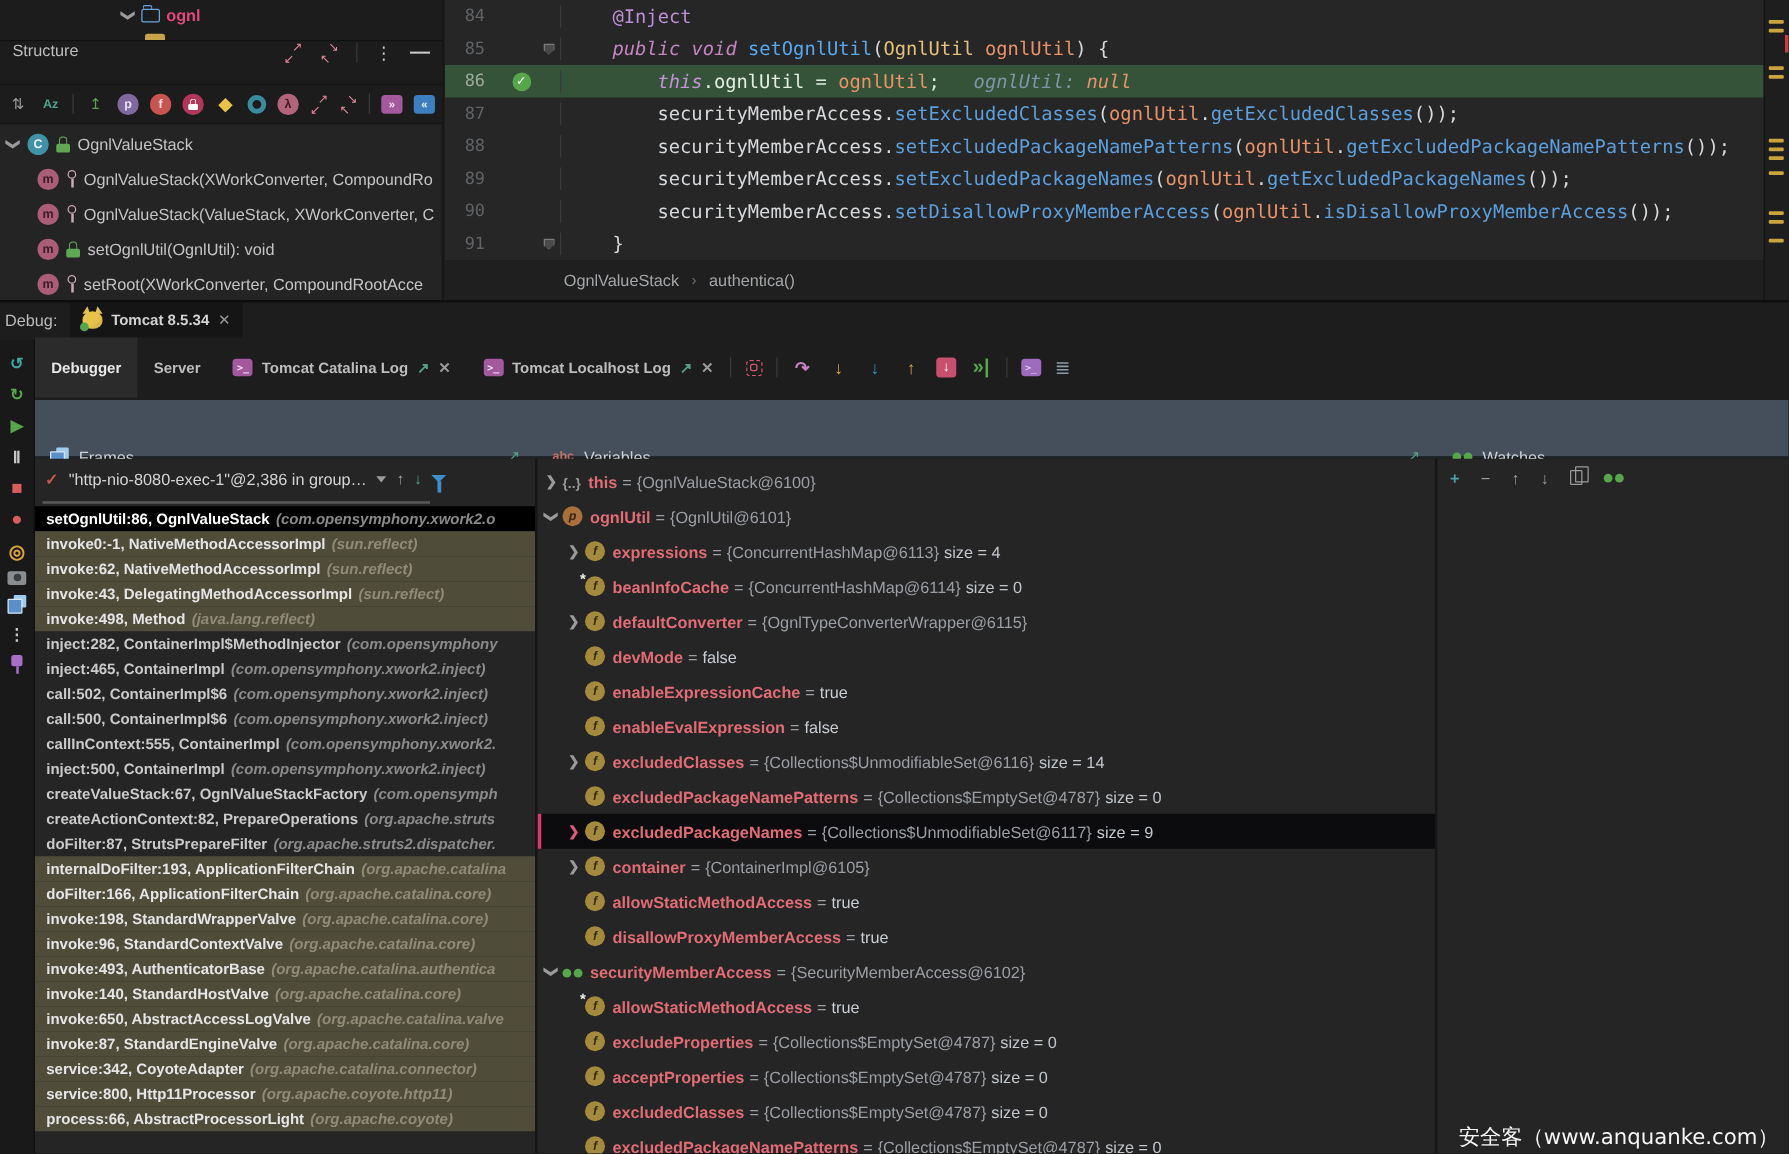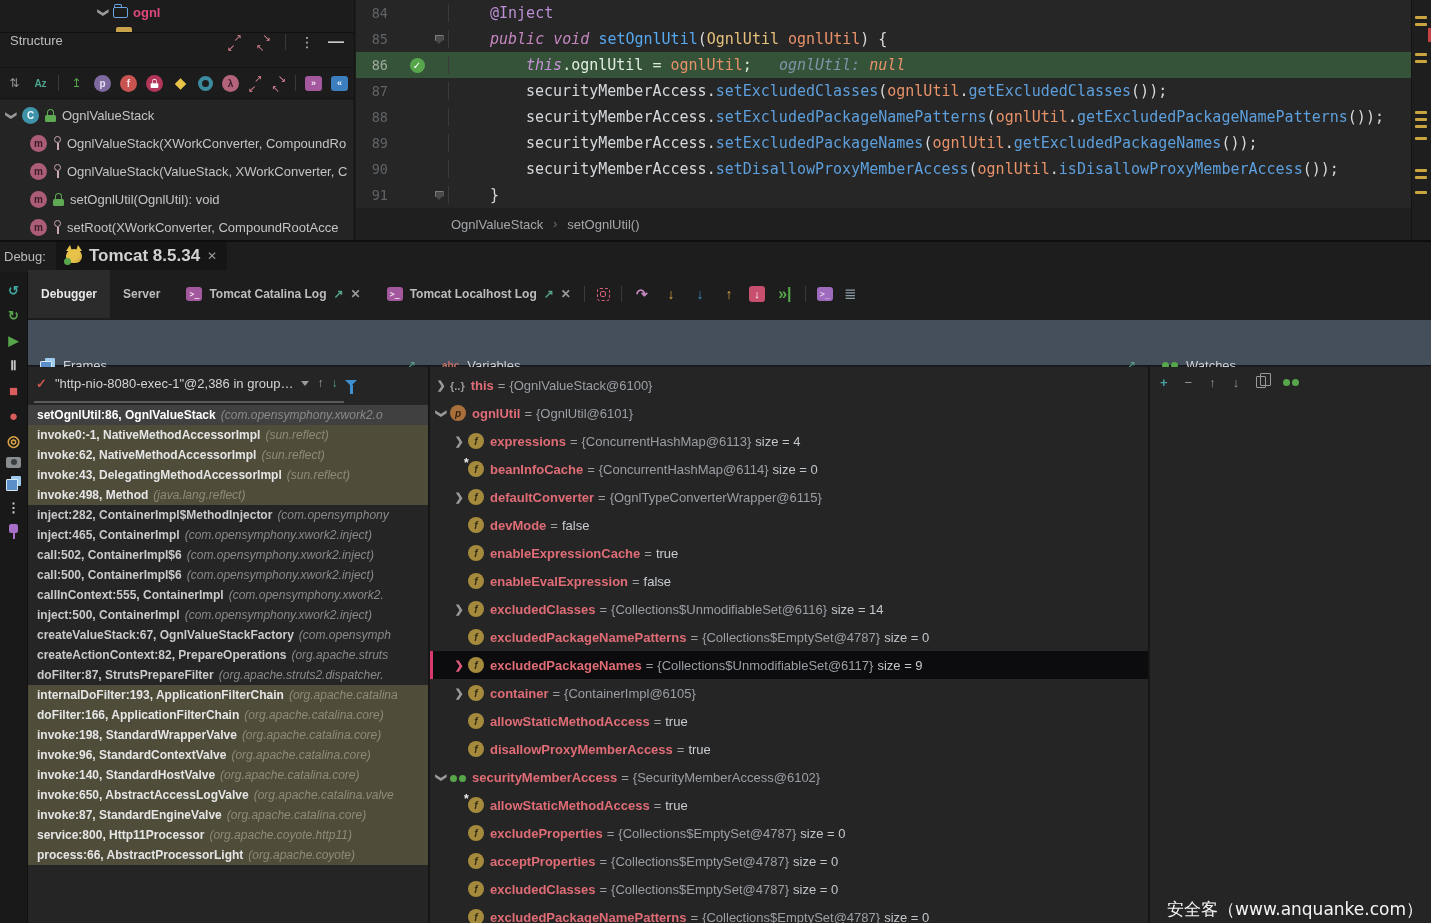--- a/index.html
+++ b/index.html
@@ -68,21 +68,21 @@
 
   #stripe { position:absolute; right:0; top:0; width:20px; height:240px; background:#1E1E1E; border-left:1px solid #141414; }
   .stripe-mark { position:absolute; right:4px; width:12px; height:3px; background:#C9A53F; border-radius:1px; }
   .stripe-err { position:absolute; right:0; width:3.5px; background:#C34043; }
 
   
   #debug { position:absolute; left:0; top:240px; width:1431px; height:683px; background:#1D1D1D; border-top:2px solid #0E0E0E; }
   #debug-row1 { height:28px; display:flex; align-items:center; }
   #debug-label { font-size:13px; color:#BBBBBB; padding:0 10px 0 4px; }
   #session-tab { height:28px; display:flex; align-items:center; gap:7px; background:#151515; padding:0 10px; }
-  #session-tab .tab-label { font-size:17px; color:#D2D2D2; font-weight:bold; }
+  #session-tab .tab-label { font-size:12px; color:#D2D2D2; font-weight:bold; }
   .xclose { color:#9A9A9A; font-size:12px; }
   .cat-ic { width:16px; height:14px; position:relative; background:linear-gradient(135deg,#E8C34A 60%,#C9A53F 100%); border-radius:50% 50% 45% 45%; }
   .cat-ic::before { content:""; position:absolute; top:-4px; left:0px; border-left:4px solid transparent; border-right:2px solid transparent; border-bottom:6px solid #E8C34A; }
   .cat-ic::after { content:""; position:absolute; top:-4px; right:0px; border-right:4px solid transparent; border-left:2px solid transparent; border-bottom:6px solid #E8C34A; }
   .cat-bug { position:absolute; left:-2px; bottom:-2px; width:7px; height:7px; background:#57A64C; border-radius:50%; }
 
   #debug-row2 { height:48px; display:flex; align-items:center; padding-left:28px; gap:0; }
   .dbg-tab { height:48px; display:flex; align-items:center; gap:7px; padding:0 13px; font-size:12px; font-weight:bold; color:#BDBDBD; }
   .dbg-tab.sel { background:#2B2B2B; color:#E8E8E8; }
   .console-ic { width:16px; height:14px; border-radius:3px; background:#A4589E; color:#F2E4F0; font-size:8px; display:flex; align-items:center; justify-content:center; font-family:"DejaVu Sans Mono",monospace; }
@@ -127,25 +127,25 @@
   .small-arrow { font-size:12px; color:#9FA2A5; }
   .small-arrow.teal { color:#4DA58F; }
   .combo-chev { width:0; height:0; border-left:4px solid transparent; border-right:4px solid transparent; border-top:5px solid #9A9A9A; }
   .funnel { width:0; height:0; border-left:6px solid transparent; border-right:6px solid transparent; border-top:6px solid #3D8FD0; position:relative; }
   .funnel::after { content:""; position:absolute; left:-1.5px; top:-1px; width:3px; height:9px; background:#3D8FD0; }
   #thread-hr { height:2px; background:#5A5A5A; margin:2px 6px 2px 6px; width:310px; }
 
   #frames-list { font-size:12px; }
   .fr-row { height:20px; display:flex; align-items:center; padding-left:9px; white-space:nowrap; overflow:hidden; }
   .fr-row.lib { background:#4F4C3A; }
-  .fr-row.sel { background:#404040; }
+  .fr-row.sel { background:#000000; }
   .fr-m { color:#CACACA; font-weight:bold; }
   .fr-row.lib .fr-m { color:#e5e5e5; }
   .fr-row.sel .fr-m { color:#FFFFFF; }
-  .fr-loc { color:#8A8A8A; font-style:italic; margin-left:5px; font-weight:normal; }
+  .fr-loc { color:#8A8A8A; font-style:italic; margin-left:5px; font-weight:bold; }
   .fr-row.lib .fr-loc { color:#8F8B76; }
 
   .var-row { height:28px; display:flex; align-items:center; font-size:13px; white-space:nowrap; overflow:hidden; }
   .var-row.sel { background:#0C0C0E; border-left:3px solid #D73A6B; }
   .var-chev { width:14px; text-align:center; color:#9A9A9A; font-size:11px; font-weight:bold; flex:none; display:inline-block; }
   .var-chev.open { transform:rotate(90deg); }
   .var-row.sel .var-chev { color:#E05A7C; }
   .var-ic { position:relative; margin:0 6px 0 2px; flex:none; }
   .vic-f, .vic-p { width:16px; height:16px; border-radius:50%; display:flex; align-items:center; justify-content:center; font-size:10px; font-weight:bold; font-style:italic; }
   .vic-f { background:#A5893C; color:#352D12; }
@@ -249,21 +249,21 @@
       <div class="code-line"><span class="lnum">87</span><span class="bp-slot"></span><span class="fold-slot"></span><span class="code-text" style="padding-left: 77px;"><span class="tk-pln">securityMemberAccess</span><span class="tk-pln">.</span><span class="tk-call">setExcludedClasses</span><span class="tk-pln">(</span><span class="tk-prm">ognlUtil</span><span class="tk-pln">.</span><span class="tk-call">getExcludedClasses</span><span class="tk-pln">());</span></span></div>
       <div class="code-line"><span class="lnum">88</span><span class="bp-slot"></span><span class="fold-slot"></span><span class="code-text" style="padding-left: 77px;"><span class="tk-pln">securityMemberAccess</span><span class="tk-pln">.</span><span class="tk-call">setExcludedPackageNamePatterns</span><span class="tk-pln">(</span><span class="tk-prm">ognlUtil</span><span class="tk-pln">.</span><span class="tk-call">getExcludedPackageNamePatterns</span><span class="tk-pln">());</span></span></div>
       <div class="code-line"><span class="lnum">89</span><span class="bp-slot"></span><span class="fold-slot"></span><span class="code-text" style="padding-left: 77px;"><span class="tk-pln">securityMemberAccess</span><span class="tk-pln">.</span><span class="tk-call">setExcludedPackageNames</span><span class="tk-pln">(</span><span class="tk-prm">ognlUtil</span><span class="tk-pln">.</span><span class="tk-call">getExcludedPackageNames</span><span class="tk-pln">());</span></span></div>
       <div class="code-line"><span class="lnum">90</span><span class="bp-slot"></span><span class="fold-slot"></span><span class="code-text" style="padding-left: 77px;"><span class="tk-pln">securityMemberAccess</span><span class="tk-pln">.</span><span class="tk-call">setDisallowProxyMemberAccess</span><span class="tk-pln">(</span><span class="tk-prm">ognlUtil</span><span class="tk-pln">.</span><span class="tk-call">isDisallowProxyMemberAccess</span><span class="tk-pln">());</span></span></div>
       <div class="code-line"><span class="lnum">91</span><span class="bp-slot"></span><span class="fold-slot"><span class="fold-mark"></span></span><span class="code-text" style="padding-left: 41px;"><span class="tk-pln">}</span></span></div>
     </div>
 
   <div id="breadcrumbs">
     <span>OgnlValueStack</span>
     <span class="bc-sep">›</span>
-    <span>setOgnlUtil()</span>
+    <span>authentica()</span>
   </div>
 
   <div id="stripe">
       <div class="stripe-mark" style="top: 16px;"></div>
       <div class="stripe-mark" style="top: 23px;"></div>
       <div class="stripe-err" style="top: 28px; height: 14px;"></div>
       <div class="stripe-mark" style="top: 53px;"></div>
       <div class="stripe-mark" style="top: 60px;"></div>
       <div class="stripe-mark" style="top: 111px;"></div>
       <div class="stripe-mark" style="top: 118px;"></div>
@@ -432,30 +432,38 @@
             </div>
             <div class="fr-row lib">
               <span class="fr-m">invoke:198, StandardWrapperValve</span>
               <span class="fr-loc">(org.apache.catalina.core)</span>
             </div>
             <div class="fr-row lib">
               <span class="fr-m">invoke:96, StandardContextValve</span>
               <span class="fr-loc">(org.apache.catalina.core)</span>
             </div>
             <div class="fr-row lib">
+              <span class="fr-m">invoke:493, AuthenticatorBase</span>
+              <span class="fr-loc">(org.apache.catalina.authentica</span>
+            </div>
+            <div class="fr-row lib">
               <span class="fr-m">invoke:140, StandardHostValve</span>
               <span class="fr-loc">(org.apache.catalina.core)</span>
             </div>
             <div class="fr-row lib">
               <span class="fr-m">invoke:650, AbstractAccessLogValve</span>
               <span class="fr-loc">(org.apache.catalina.valve</span>
             </div>
             <div class="fr-row lib">
               <span class="fr-m">invoke:87, StandardEngineValve</span>
               <span class="fr-loc">(org.apache.catalina.core)</span>
+            </div>
+            <div class="fr-row lib">
+              <span class="fr-m">service:342, CoyoteAdapter</span>
+              <span class="fr-loc">(org.apache.catalina.connector)</span>
             </div>
             <div class="fr-row lib">
               <span class="fr-m">service:800, Http11Processor</span>
               <span class="fr-loc">(org.apache.coyote.http11)</span>
             </div>
             <div class="fr-row lib">
               <span class="fr-m">process:66, AbstractProcessorLight</span>
               <span class="fr-loc">(org.apache.coyote)</span>
             </div>
           </div>

